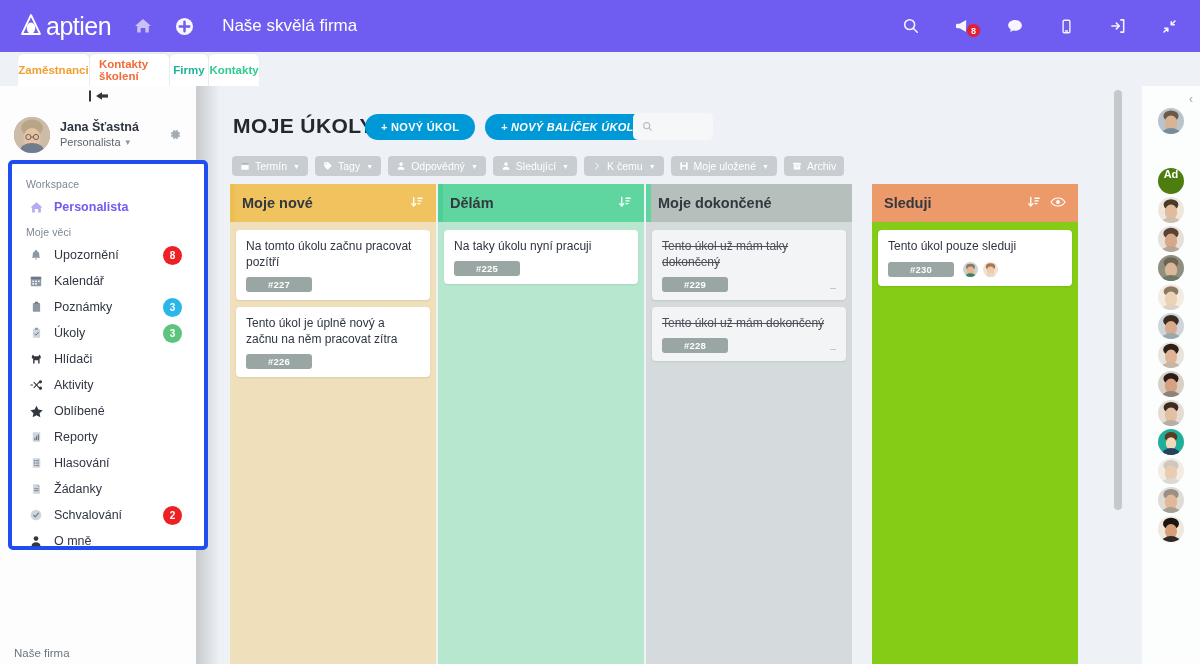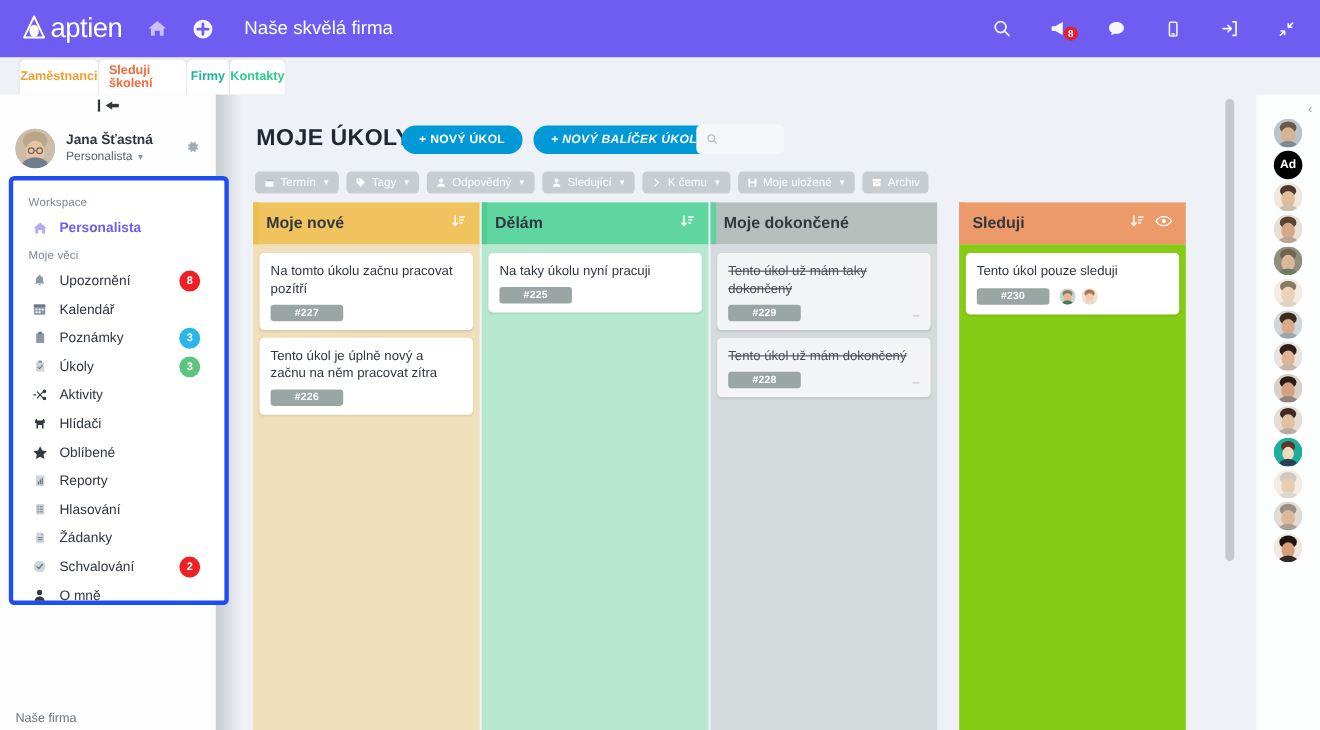--- a/index.html
+++ b/index.html
@@ -140,21 +140,21 @@
   .card-dash { position:absolute; right:10px; bottom:7px; color:#b5bcc3; font-size:11px; }
 
   
   .vscroll { position:absolute; left:1114px; top:90px; width:8px; height:420px; border-radius:4px; background:#c6c9cc; z-index:3; }
 
   
   .rail { position:absolute; left:1142px; top:86px; width:58px; height:578px; background:#fcfdfd; }
   .rail-collapse { position:absolute; right:7px; top:6px; color:#9aa3ad; font-size:12px; cursor:pointer; }
   .rail-list { position:absolute; left:0; top:22px; width:58px; display:flex; flex-direction:column; align-items:center; gap:3px; }
   .rail-av { width:26px; height:26px; border-radius:50%; overflow:hidden; position:relative; cursor:pointer; }
-  .rail-av.initials { background:#000000; color:#fff; display:flex; align-items:center; justify-content:center; font-size:11px; font-weight:600; }
+  .rail-av.initials { background:#4d7c0f; color:#fff; display:flex; align-items:flex-start; justify-content:center; font-size:11px; font-weight:600;margin-top:31px; }
 
   
   .face { position:absolute; inset:0; }
 </style>
 </head>
 <body>
 
 <div class="app">
 
   <div class="topbar">
@@ -220,21 +220,21 @@
           </svg>
       </span>
     </div>
   </div>
 
   <div class="tabsrow">
     <div class="tab" style="left:18px;width:71px;color:#f0a030">
       <span>Zaměstnanci</span>
     </div>
     <div class="tab" style="left:90px;width:79px;color:#f26b3a">
-      <span>Sleduji školení</span>
+      <span>Kontakty školení</span>
     </div>
     <div class="tab" style="left:170px;width:38px;color:#1fb39a">
       <span>Firmy</span>
     </div>
     <div class="tab" style="left:209px;width:50px;color:#2ecc8f">
       <span>Kontakty</span>
     </div>
   </div>
 
   <div class="sidebar">
@@ -333,38 +333,38 @@
             <rect x="7.4" y="1.8" width="5.2" height="3.2" rx="1" fill="#8d98a5"></rect>
             <path d="M7 11.4 L9 13.4 L13.2 8.8" stroke="#6d7884" stroke-width="1.5" fill="none" stroke-linecap="round" stroke-linejoin="round"></path>
           </svg>
       </span>
       <span class="nlabel">Úkoly</span>
       <span class="nav-badge" style="background:#5cc47c">3</span>
     </div>
 
     <div class="nav-item">
       <span class="nic">
+        <svg width="15" height="14" viewBox="0 0 20 20" fill="#33383f">
+            <path d="M3.4 6.2 L5 3.4 L6.6 6.2 h6.2 L14.4 3.4 L16 6.2 v3.2 h-1.6 v7 h-2 v-4.6 H7.2 V16.4 h-2 v-7 H3.4z"></path>
+          </svg>
+      </span>
+      <span class="nlabel">Hlídači</span>
+    </div>
+
+    <div class="nav-item">
+      <span class="nic">
         <svg width="15" height="14" viewBox="0 0 20 20" fill="none" stroke="#33383f" stroke-width="1.5" stroke-linecap="round">
             <path d="M2 10h2.2"></path>
             <path d="M6.4 6.2 13.6 13.8"></path>
             <path d="M13.6 6.2 6.4 13.8"></path>
             <circle cx="15.6" cy="5.4" r="1.6" fill="#33383f"></circle>
             <circle cx="15.6" cy="14.6" r="1.6" fill="#33383f"></circle>
           </svg>
       </span>
       <span class="nlabel">Aktivity</span>
-    </div>
-
-    <div class="nav-item">
-      <span class="nic">
-        <svg width="15" height="14" viewBox="0 0 20 20" fill="#33383f">
-            <path d="M3.4 6.2 L5 3.4 L6.6 6.2 h6.2 L14.4 3.4 L16 6.2 v3.2 h-1.6 v7 h-2 v-4.6 H7.2 V16.4 h-2 v-7 H3.4z"></path>
-          </svg>
-      </span>
-      <span class="nlabel">Hlídači</span>
     </div>
 
     <div class="nav-item">
       <span class="nic">
         <svg width="15" height="15" viewBox="0 0 20 20" fill="#33383f">
             <path d="M10 2.2 L12.5 7.4 L18.2 8.2 L14.1 12.2 L15.1 17.8 L10 15.1 L4.9 17.8 L5.9 12.2 L1.8 8.2 L7.5 7.4 Z"></path>
           </svg>
       </span>
       <span class="nlabel">Oblíbené</span>
     </div>

